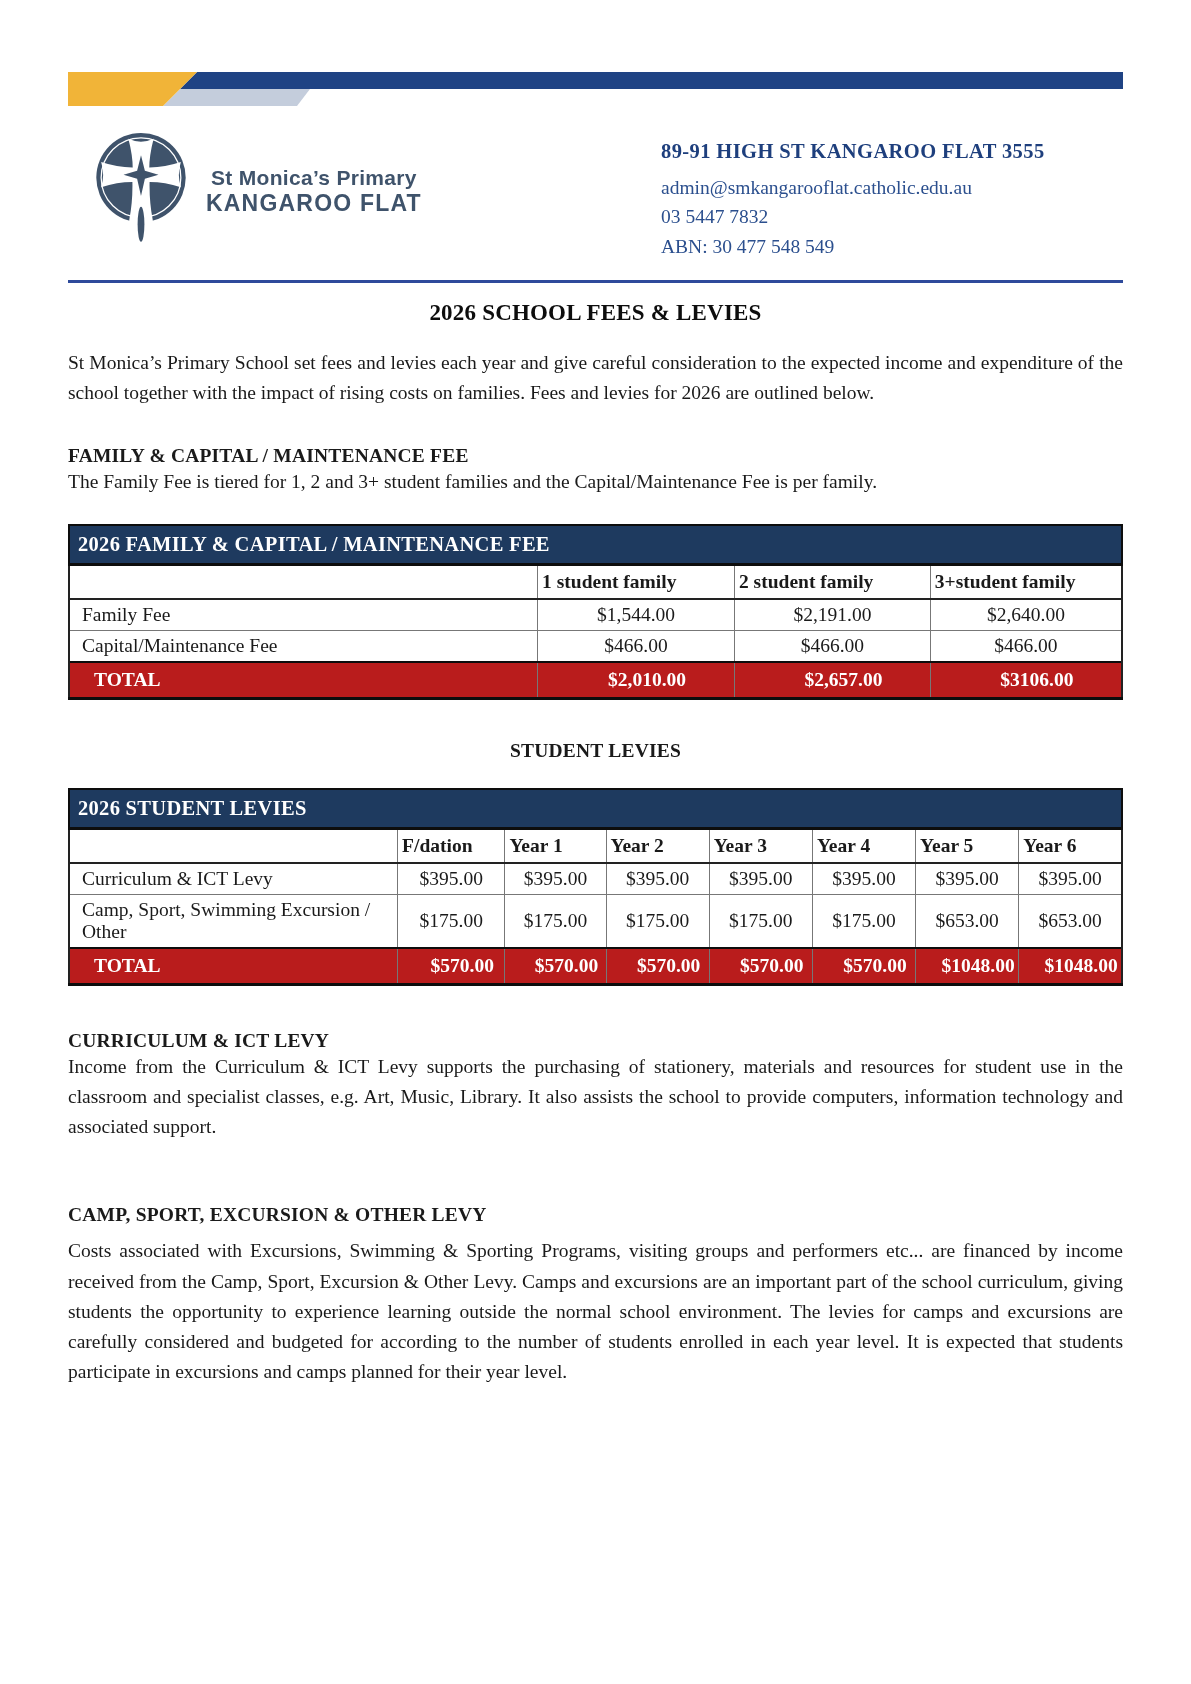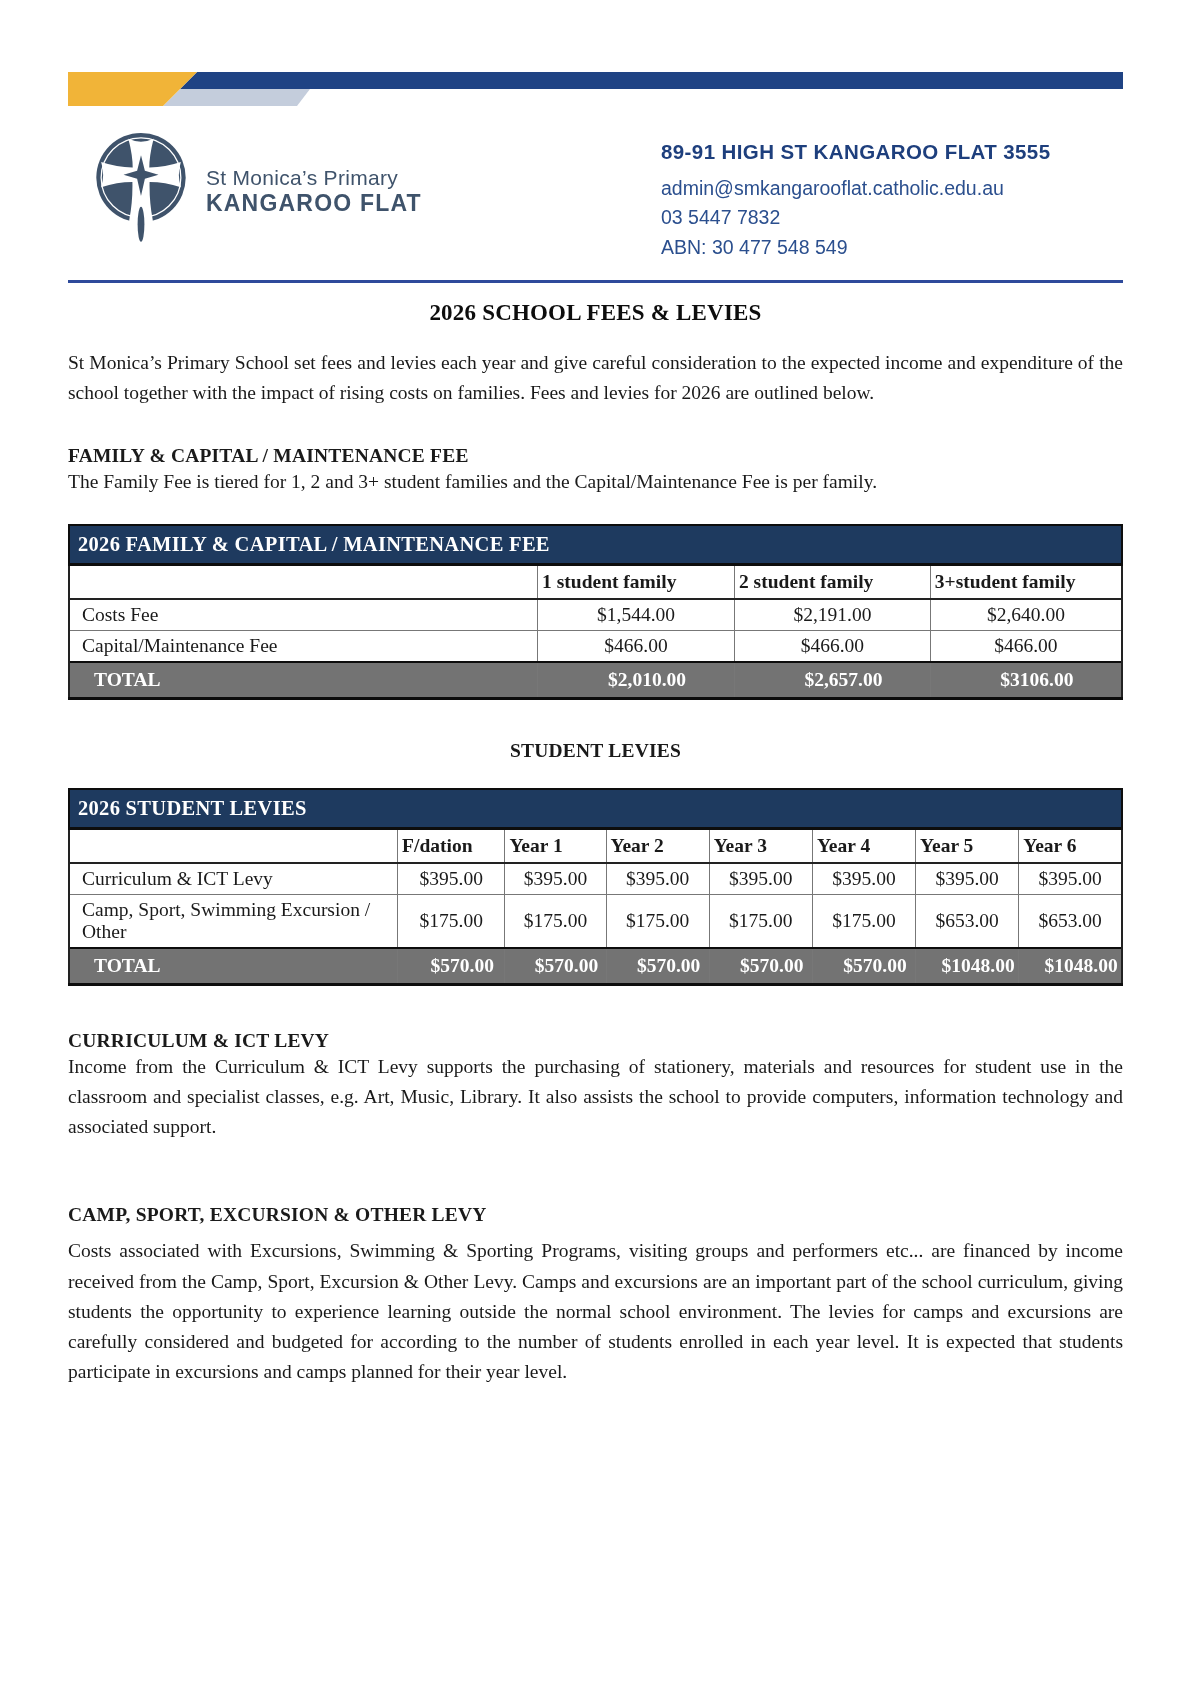--- a/index.html
+++ b/index.html
@@ -18,23 +18,23 @@
   .band-gray  { position:absolute; top:17px; left:0; height:17px; width:260px;
                 clip-path:polygon(112px 0, 242px 0, 229px 100%, 95px 100%); }
   .band-yellow{ position:absolute; top:0; left:0; height:34px; width:135px;
                 clip-path:polygon(0 0, 129px 0, 95px 100%, 0 100%); }
 
   
   .header-row { display:flex; align-items:flex-start; margin-top:26px; }
   .logo-wrap { display:flex; align-items:center; margin-left:24px; }
   .logo-svg { width:98px; height:136px; flex:0 0 auto; }
   .logo-text { margin-left:16px; font-family:"Liberation Sans", sans-serif; margin-top:-18px; }
-  .logo-line1 { font-size:21px; font-weight:400; letter-spacing:.3px; }
+  .logo-line1 { font-size:21px; font-weight:700; letter-spacing:.3px;text-align:center; }
   .logo-line2 { font-size:23px; font-weight:700; letter-spacing:1.2px; }
-  .contact { margin-left:auto; width:462px; font-family:Liberation Sans, sans-serif; padding-top:8px; }
+  .contact { margin-left:auto; width:462px; font-family:Liberation Serif, serif; padding-top:8px; }
   .contact-address { font-weight:700; font-size:20.5px; letter-spacing:.4px; margin-bottom:10px; }
   .contact-line { font-size:19.5px; line-height:1.5; }
 
   .header-rule { border:none; border-top:3px solid #2e4a9b; margin-top:12px; }
 
   
   .doc-title { text-align:center; font-size:23px; font-weight:700; margin:17px 0 22px; letter-spacing:.2px; color:#0d0d0d; }
   .para { font-size:19.5px; line-height:1.55; text-align:justify; }
   .section-heading { font-size:19.5px; font-weight:700; letter-spacing:.2px; }
   .mt-intro { margin-top:4px; }
@@ -49,21 +49,21 @@
   .fee-table { width:100%; border-collapse:collapse; table-layout:fixed; margin-top:26px;
                font-size:19.5px; }
   .fee-table td, .fee-table th { border:1px solid #777; }
   .band-cell { background:#1e3a5f; color:#ffffff; font-weight:700; font-size:20.5px;
                padding:7px 8px; border:2px solid #0d0d0d !important; border-bottom:3px solid #0d0d0d !important;
                letter-spacing:.3px; }
   .col-head { font-weight:700; text-align:left; padding:5px 4px;
               border-bottom:2px solid #222 !important; }
   .row-label { text-align:left; padding:4px 4px 4px 12px; font-weight:400; }
   .val-cell { text-align:center; padding:4px 2px; }
-  .total-row td { background:#737373; color:#ffffff; font-weight:700;
+  .total-row td { background:#b91c1c; color:#ffffff; font-weight:700;
                   border-top:2px solid #0d0d0d; border-bottom:3px solid #0d0d0d;padding-left:24px; }
   .total-row .row-label { padding-top:6px; padding-bottom:6px; }
   .fee-table tr:not(.band-row) td:first-child,
   .fee-table tr:not(.band-row) th:first-child { border-left:2px solid #222; }
   .fee-table tr:not(.band-row) td:last-child,
   .fee-table tr:not(.band-row) th:last-child { border-right:2px solid #222; }
 </style>
 </head>
 <body>
 
@@ -121,21 +121,21 @@
         <tr class="band-row">
       <td class="band-cell" colspan="4">2026 FAMILY &amp; CAPITAL / MAINTENANCE FEE</td>
     </tr>
     <tr>
       <th class="col-head"></th>
       <th class="col-head">1 student family</th>
       <th class="col-head">2 student family</th>
       <th class="col-head">3+student family</th>
     </tr>
     <tr>
-      <td class="row-label">Costs Fee</td>
+      <td class="row-label">Family Fee</td>
       <td class="val-cell">$1,544.00</td>
       <td class="val-cell">$2,191.00</td>
       <td class="val-cell">$2,640.00</td>
     </tr>
     <tr>
       <td class="row-label">Capital/Maintenance Fee</td>
       <td class="val-cell">$466.00</td>
       <td class="val-cell">$466.00</td>
       <td class="val-cell">$466.00</td>
     </tr>

